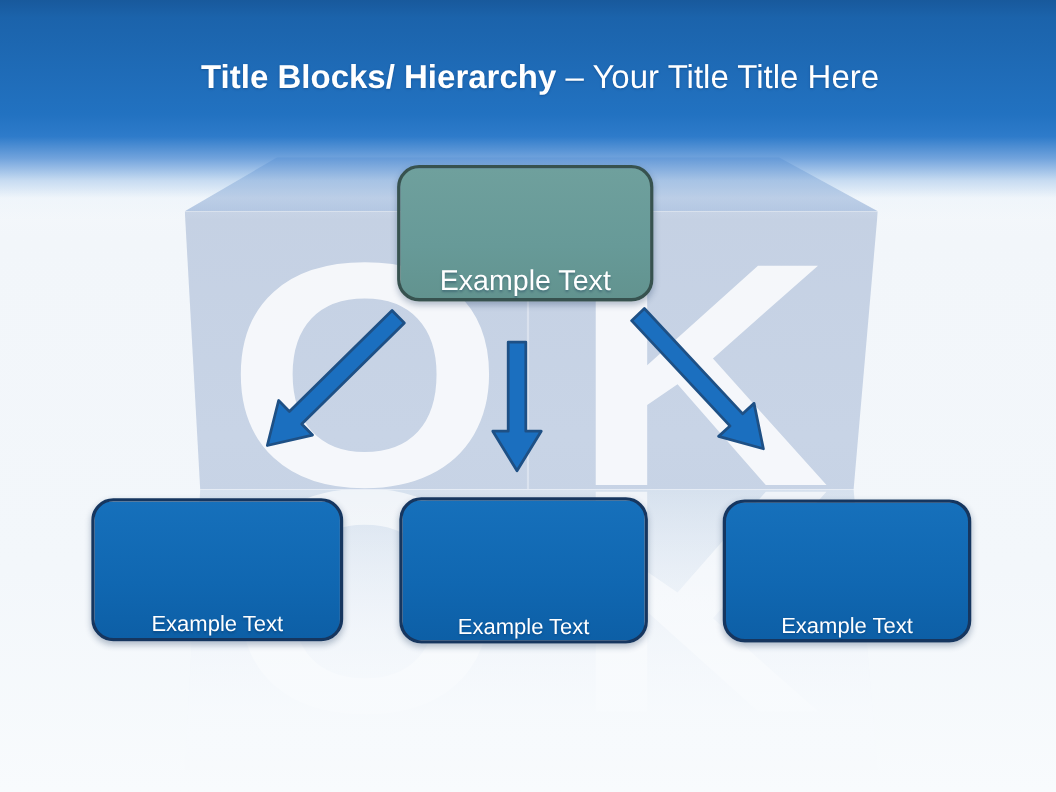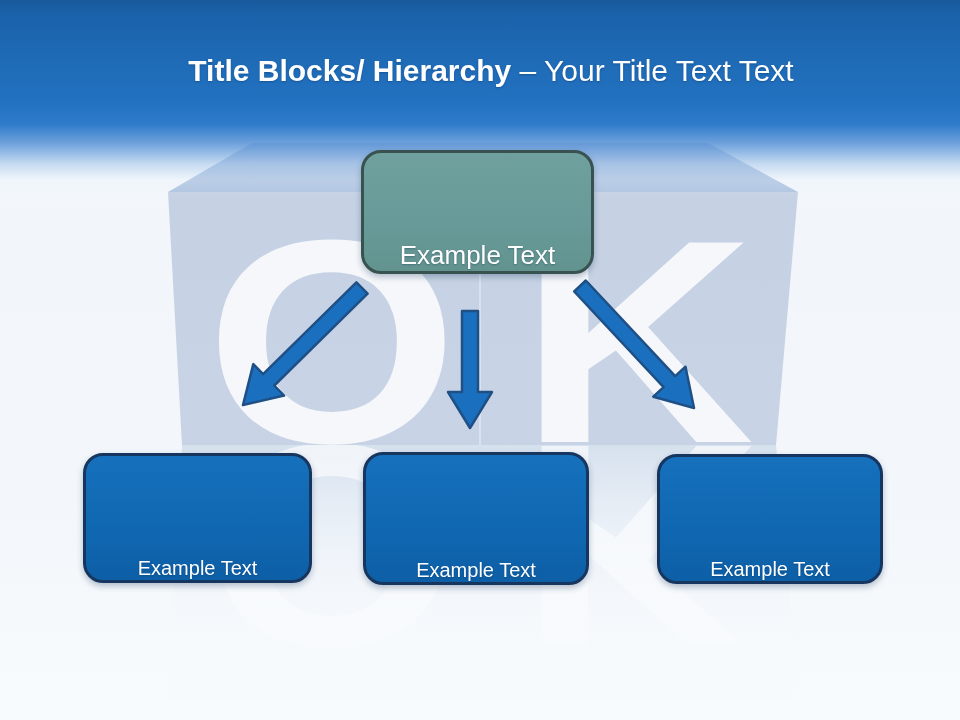--- a/index.html
+++ b/index.html
@@ -119,21 +119,21 @@
     <div class="cube-seam"></div>
     <div class="watermark-text">OK</div>
   </div>
   <div class="cube-reflection">
     <div class="watermark-reflection">OK</div>
     <div class="reflection-fade"></div>
   </div>
 
   <div class="header-band"></div>
   <div class="slide-title">
-    <span class="t-bold">Title Blocks/ Hierarchy</span><span class="t-regular"> – Your Title Text Text</span>
+    <span class="t-bold">Title Blocks/ Hierarchy</span><span class="t-regular"> – Your Title Title Here</span>
   </div>
 
   <svg class="arrows-layer" viewBox="0 0 960 720" width="960" height="720" xmlns="http://www.w3.org/2000/svg">
     <polygon class="arrow" points="356.4,282.3 263.1,374.1 253.3,364.1 243,405 284.1,395.5 274.3,385.5 367.6,293.7"></polygon>
     <polygon class="arrow" points="462,311 462,392 448,392 470,428 492,392 478,392 478,311"></polygon>
     <polygon class="arrow" points="574.2,291.5 663.6,387.2 653.3,396.7 694,408 685.5,366.7 675.2,376.2 585.8,280.5"></polygon>
   </svg>
 
   <div class="node node-root">
     <span>Example Text</span>

